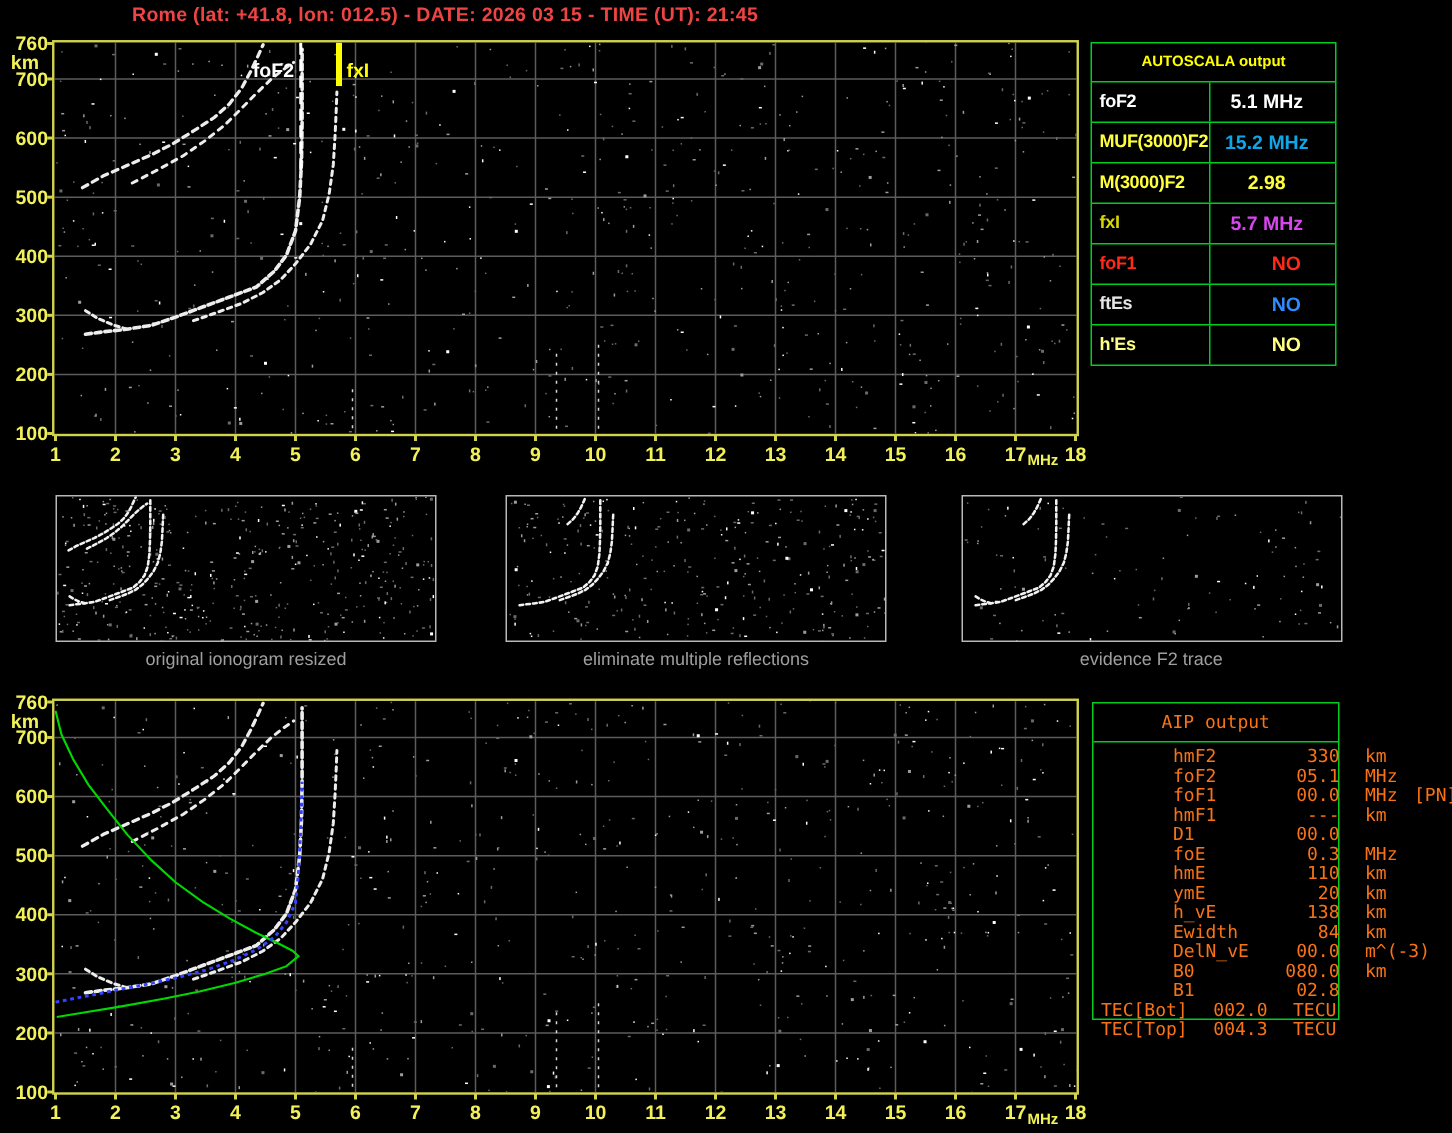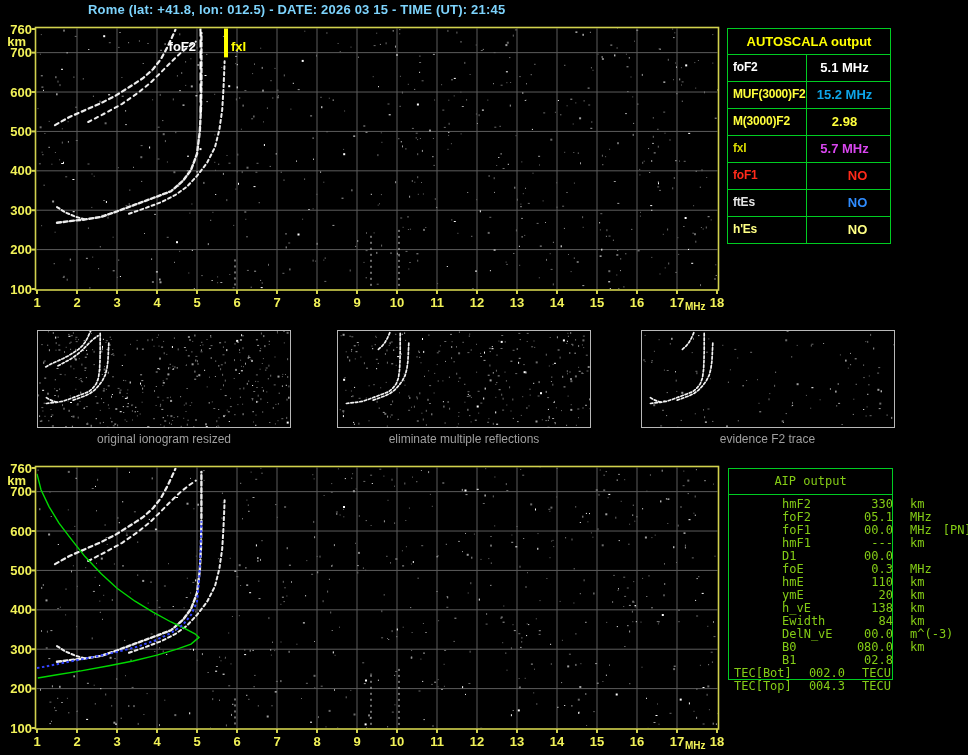--- a/index.html
+++ b/index.html
@@ -2,50 +2,50 @@
 <html><head>
 <meta charset="utf-8">
 <style>
   html,body{margin:0;padding:0;background:#000;}
   .screen{
     position:relative;width:968px;height:755px;background:#000;overflow:hidden;
     font-family:"Liberation Sans",sans-serif;
   }
   .title{
     position:absolute;left:88px;top:2px;
-    font-size:13px;font-weight:bold;color:#7dd3fc;letter-spacing:0.2px;white-space:nowrap;
+    font-size:13px;font-weight:bold;color:#ef4444;letter-spacing:0.2px;white-space:nowrap;
   }
   #iono-svg{position:absolute;left:0;top:0;}
   .thumb-caption{
     position:absolute;top:432px;text-align:center;
     font-size:12px;color:#9f9f9f;white-space:nowrap;
   }
   
   .as-table{
     position:absolute;left:727px;top:28px;width:162px;
     border:1px solid #00cc22;background:#000;
   }
   .as-header{
     height:25px;line-height:25px;text-align:center;
-    font-size:13px;font-weight:bold;color:#ffff00;
+    font-size:10px;font-weight:bold;color:#ffff00;
   }
   .as-row{display:flex;height:26px;border-top:1px solid #00cc22;}
   .as-label{
     flex:0 0 79px;border-right:1px solid #00cc22;box-sizing:border-box;
     padding-left:5px;line-height:25px;font-size:12px;font-weight:bold;
     letter-spacing:-0.2px;white-space:nowrap;overflow:visible;
   }
   .as-value{flex:1;line-height:25px;font-size:13px;font-weight:bold;white-space:nowrap;}
   .as-value.num{text-align:center;padding-right:8px;}
   .as-value.no{text-align:center;padding-left:18px;}
   
   .aip-table{
     position:absolute;left:728px;top:468px;width:163px;height:210px;
     border:1px solid #00cc22;background:transparent;
-    font-family:"DejaVu Sans Mono",monospace;color:#84cc16;font-size:12px;
+    font-family:"DejaVu Sans Mono",monospace;color:#f97316;font-size:12px;
   }
   .aip-header{
     height:25px;line-height:25px;text-align:center;border-bottom:1px solid #00cc22;
   }
   .aip-rows{padding:3px 0 0 0;margin-left:48px;}
   .aip-row{display:flex;height:13px;line-height:13px;white-space:nowrap;}
   .aip-param{flex:0 0 74px;padding-left:5px;box-sizing:border-box;}
   .aip-value{flex:0 0 42px;text-align:right;}
   .aip-unit{margin-left:17px;}
   .aip-note{margin-left:11px;}

